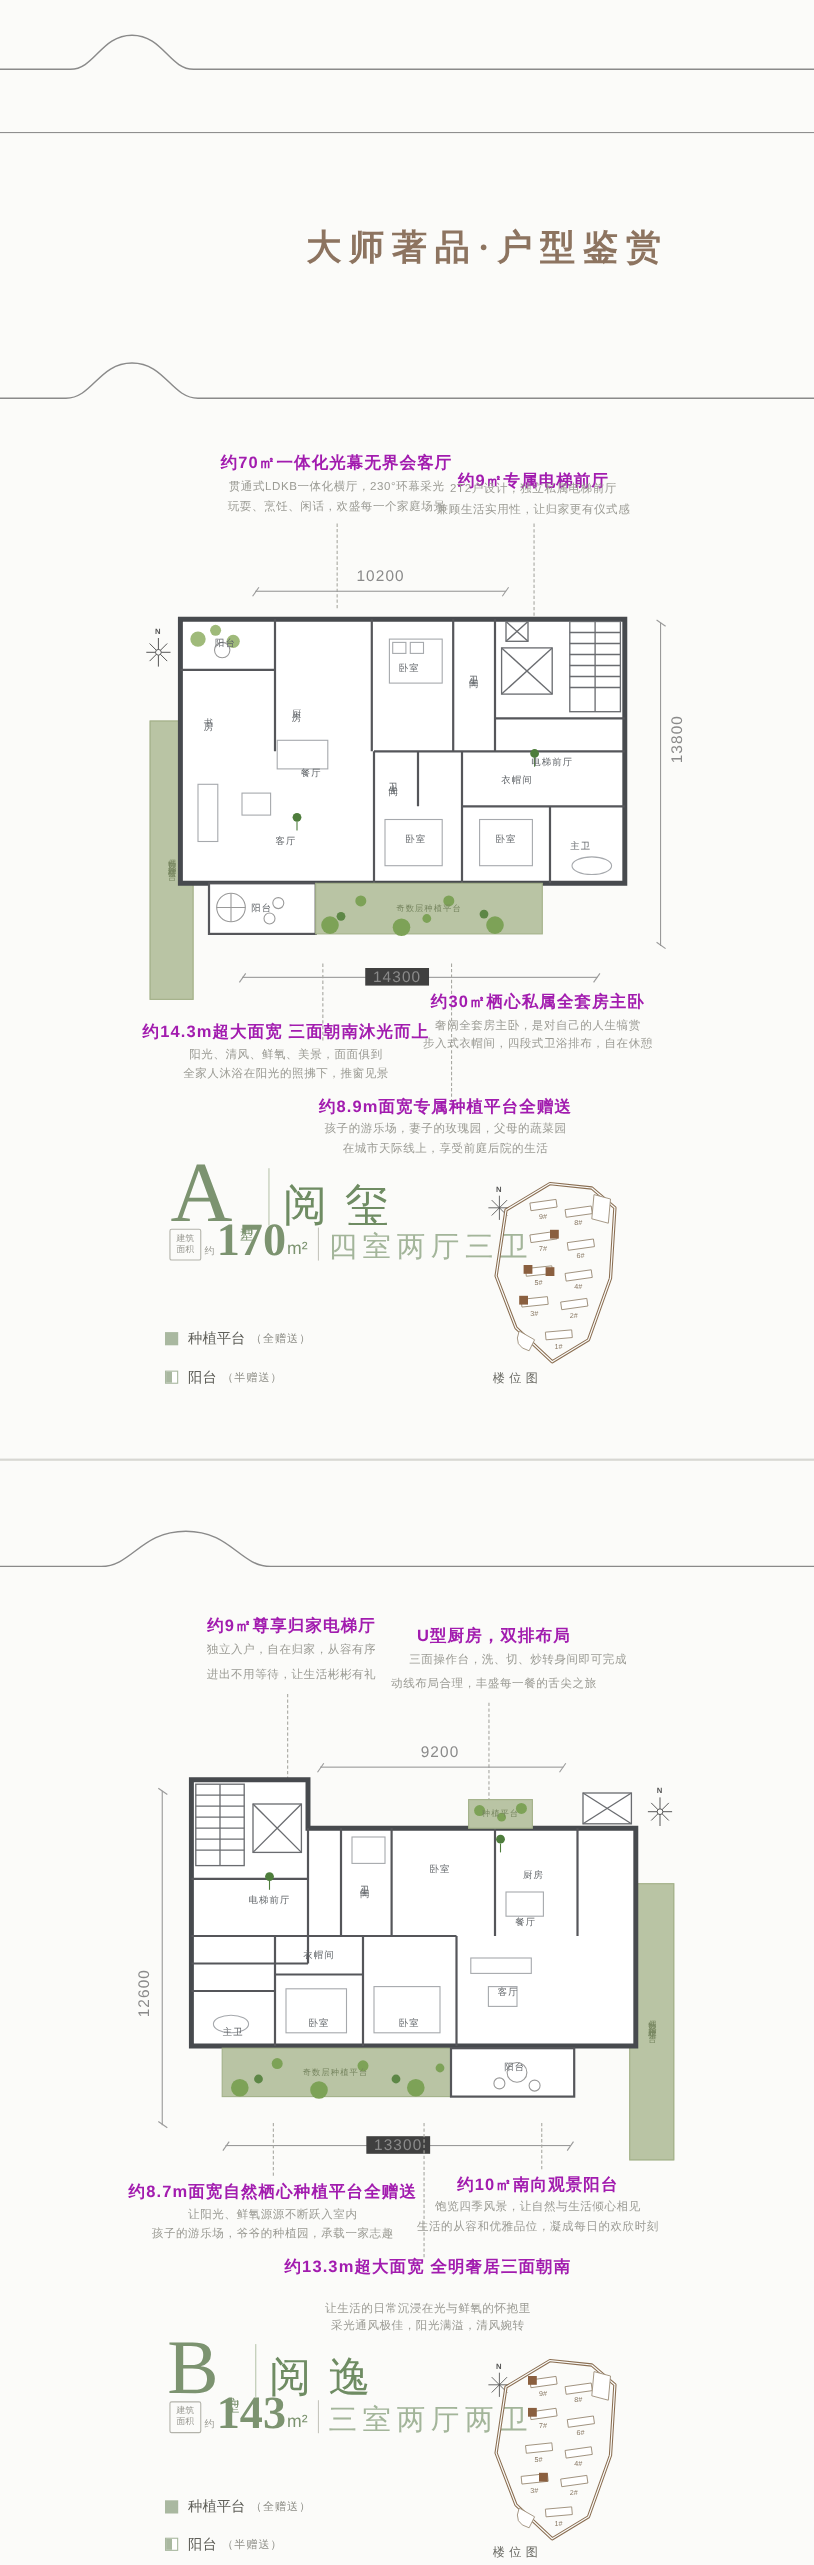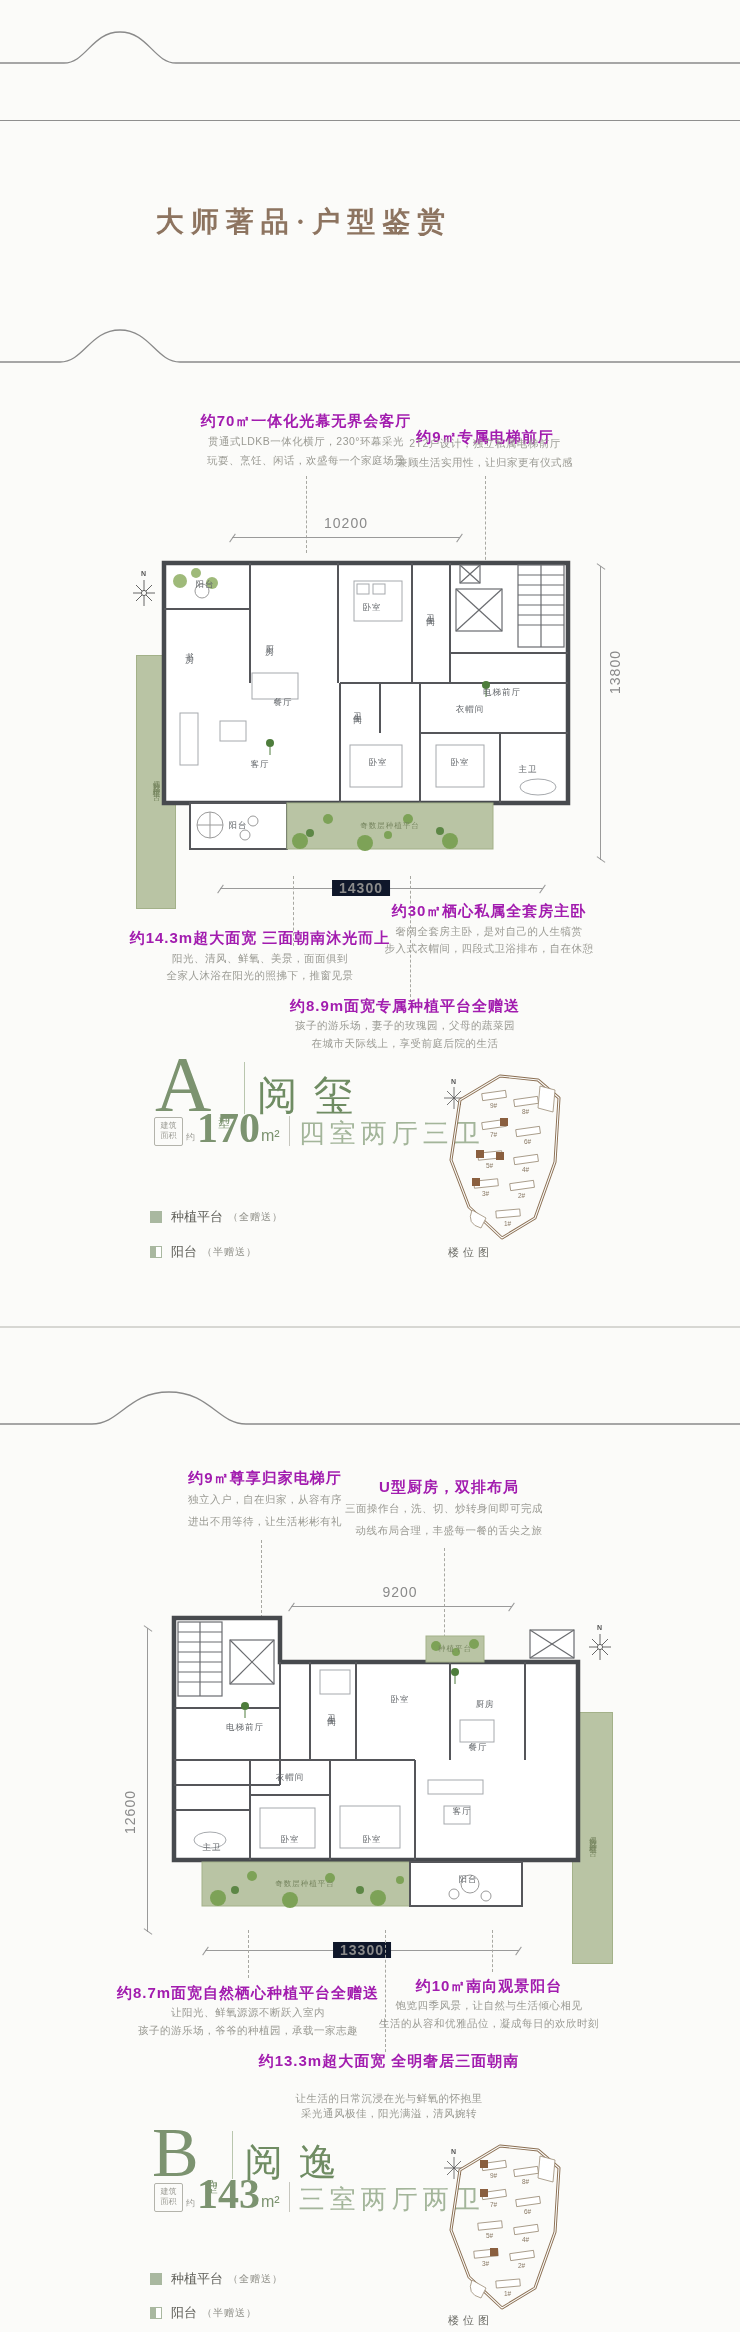--- a/index.html
+++ b/index.html
@@ -1,41 +1,41 @@
 <!DOCTYPE html>
 <html><head>
 <meta charset="utf-8">
 <style>
   html,body{margin:0;padding:0;background:#efefed;}
   .page{position:relative;width:740px;height:2332px;margin:0 auto;background:#fbfbf9;
         font-family:"Liberation Sans","DejaVu Sans",sans-serif;overflow:hidden;}
   .abs{position:absolute;}
   .hline{position:absolute;left:0;width:740px;height:0;border-top:1px solid #8f8f8f;}
   .divider{position:absolute;left:0;width:740px;height:0;border-top:2px solid #d7d7d3;}
-  .page-title{position:absolute;left:0;width:608px;text-align:center;
-        font-family:"Liberation Serif","DejaVu Serif",serif;font-size:28px;color:#8d7460;
+  .page-title{position:absolute;left:0;width:608px;text-align:right;
+        font-family:"Liberation Serif","DejaVu Serif",serif;font-size:32px;color:#8d7460;
         letter-spacing:7px;font-weight:600;}
   .page-sub{position:absolute;left:0;width:740px;text-align:center;font-size:12px;
         color:#7f9a78;letter-spacing:5px;}
   .ann-title{position:absolute;transform:translate(-50%,-50%);white-space:nowrap;
         font-size:15px;font-weight:700;color:#a21caf;letter-spacing:1px;}
   .ann-sub{position:absolute;transform:translate(-50%,-50%);white-space:nowrap;
         font-size:10.5px;color:#9b9b94;letter-spacing:0.5px;}
   .leader{position:absolute;width:0;border-left:1px dashed #a8a8a2;}
   .dim-h{position:absolute;height:0;border-top:1px solid #9a9a9a;}
   .dim-h::before,.dim-h::after{content:"";position:absolute;top:-5px;width:1px;height:10px;
         background:#9a9a9a;transform:rotate(35deg);}
   .dim-h::before{left:0;} .dim-h::after{right:0;}
   .dim-v{position:absolute;width:0;border-left:1px solid #9a9a9a;}
   .dim-v::before,.dim-v::after{content:"";position:absolute;left:-5px;height:1px;width:10px;
         background:#9a9a9a;transform:rotate(35deg);}
   .dim-v::before{top:0;} .dim-v::after{bottom:0;}
   .dim-label{position:absolute;transform:translate(-50%,-50%);font-size:14px;color:#8a8a8a;
         letter-spacing:1px;white-space:nowrap;}
-  .dim-label.bg{background:#0f172a;padding:0 7px;font-weight:bold;}
+  .dim-label.bg{background:#404040;padding:0 7px;}
   .dim-label.v{transform:translate(-50%,-50%) rotate(-90deg);}
   .plan{position:absolute;}
   .room{position:absolute;transform:translate(-50%,-50%);font-size:8.5px;color:#62666a;
         letter-spacing:1px;white-space:nowrap;}
   .room.v{writing-mode:vertical-rl;letter-spacing:2px;}
   .room.g{color:#76855f;font-size:7.5px;}
   .strip{position:absolute;background:#b9c4a4;border:1px solid #a3b189;}
   .strip .lbl{position:absolute;left:50%;top:50%;transform:translate(-50%,-50%);
         writing-mode:vertical-rl;font-size:7.5px;color:#76855f;letter-spacing:2px;white-space:nowrap;}
   .unit-row{position:absolute;display:flex;align-items:flex-end;}
@@ -308,21 +308,21 @@
   <div class="divider" style="top:1326px;"></div>
 
   <svg class="abs" style="left:0;top:1388px;" width="740" height="42" viewBox="0 0 740 42">
     <path d="M0,36 H92 C120,36 128,4 169,4 C210,4 218,36 246,36 H740" fill="none" stroke="#8a8a8a" stroke-width="1.3"></path>
   </svg>
 
   <div class="ann-title" style="left:265px;top:1478px;">约9㎡尊享归家电梯厅</div>
   <div class="ann-sub" style="left:265px;top:1500px;">独立入户，自在归家，从容有序</div>
   <div class="ann-sub" style="left:265px;top:1522px;">进出不用等待，让生活彬彬有礼</div>
   <div class="ann-title" style="left:449px;top:1487px;">U型厨房，双排布局</div>
-  <div class="ann-sub" style="left:444px;top:1509px;text-align:right;">三面操作台，洗、切、炒转身间即可完成</div>
+  <div class="ann-sub" style="left:471px;top:1509px;text-align:right;">三面操作台，洗、切、炒转身间即可完成</div>
   <div class="ann-sub" style="left:449px;top:1531px;">动线布局合理，丰盛每一餐的舌尖之旅</div>
   <div class="leader" style="left:261px;top:1540px;height:143px;"></div>
   <div class="leader" style="left:444px;top:1548px;height:120px;"></div>
 
   <div class="dim-label" style="left:400px;top:1592px;">9200</div>
   <div class="dim-h" style="left:291px;top:1606px;width:221px;"></div>
 
   <svg class="abs" style="left:586px;top:1620px;" width="28" height="44" viewBox="0 0 28 44">
     <text class="nlab" x="11" y="10">N</text>
     <g stroke="#555" stroke-width="0.9">

